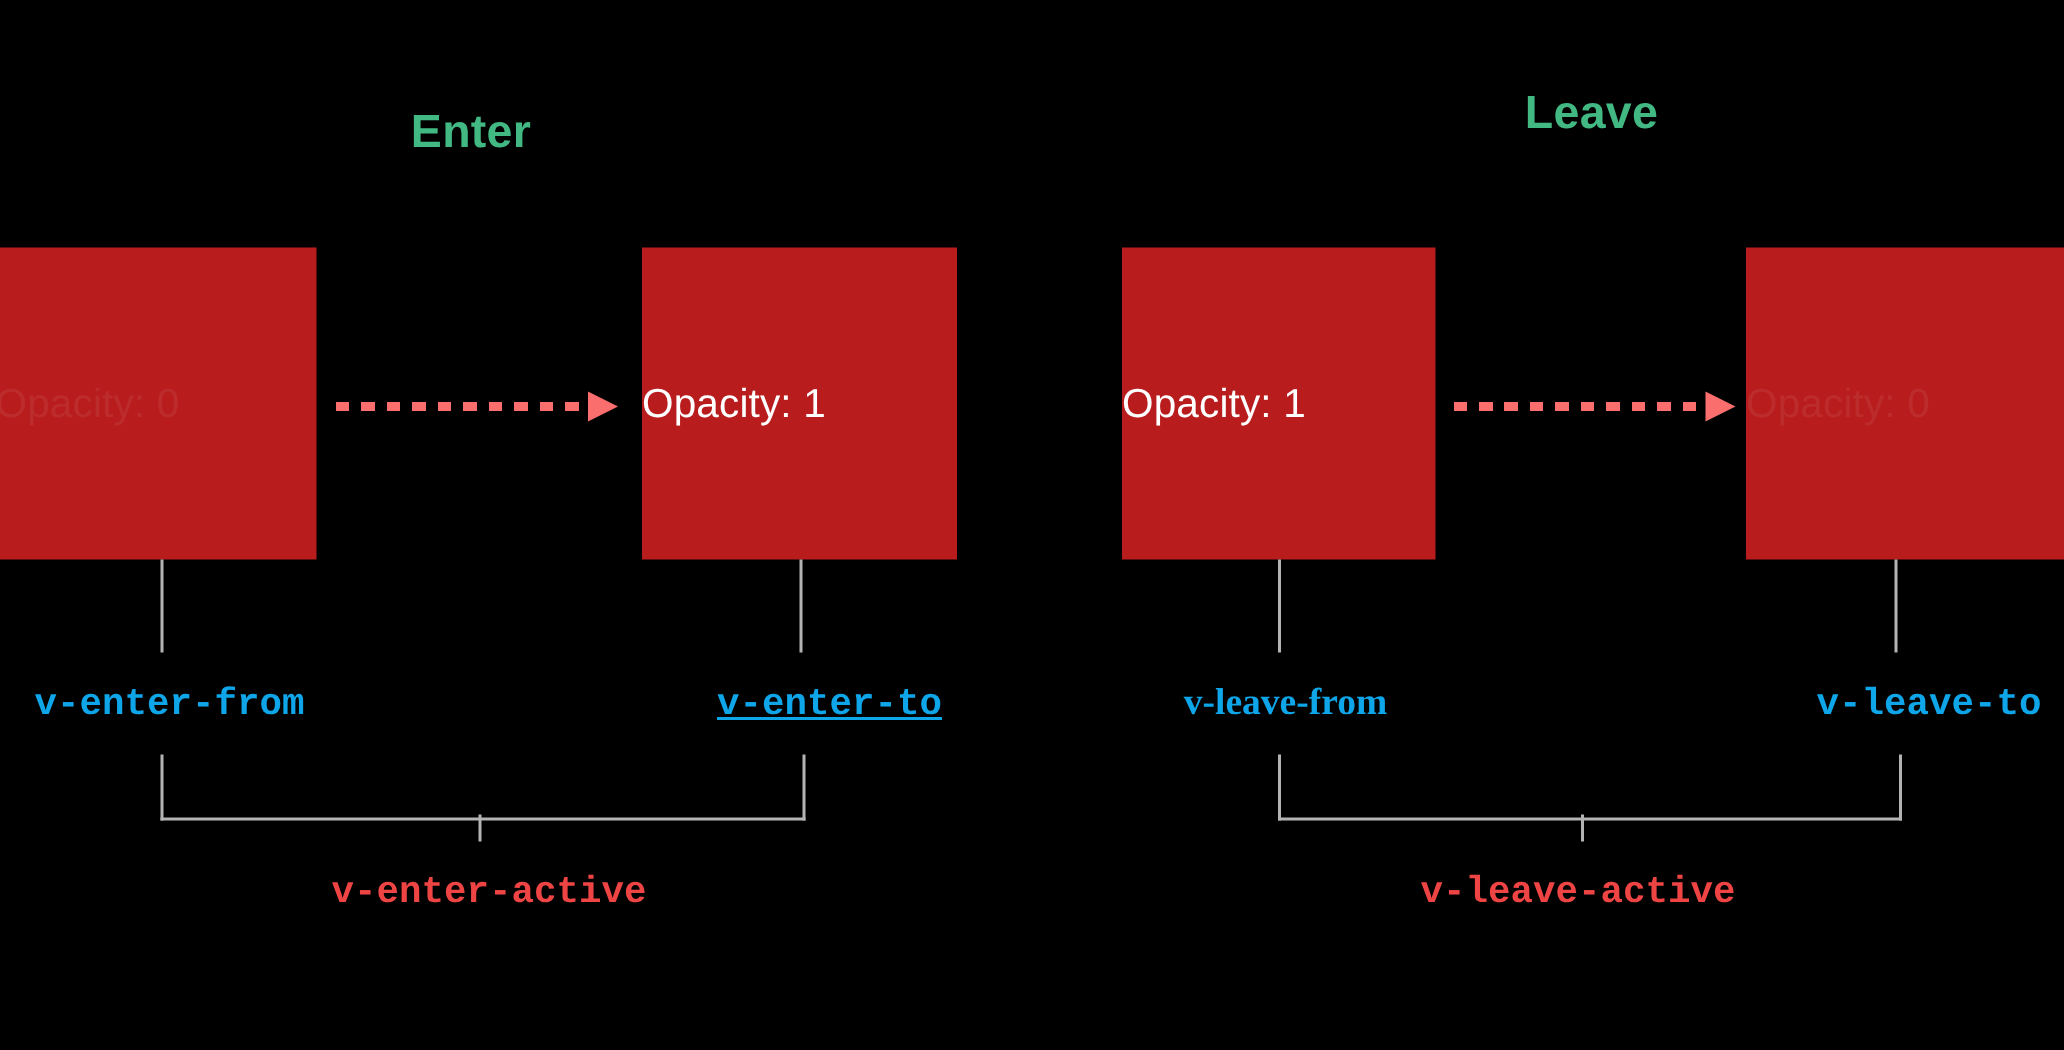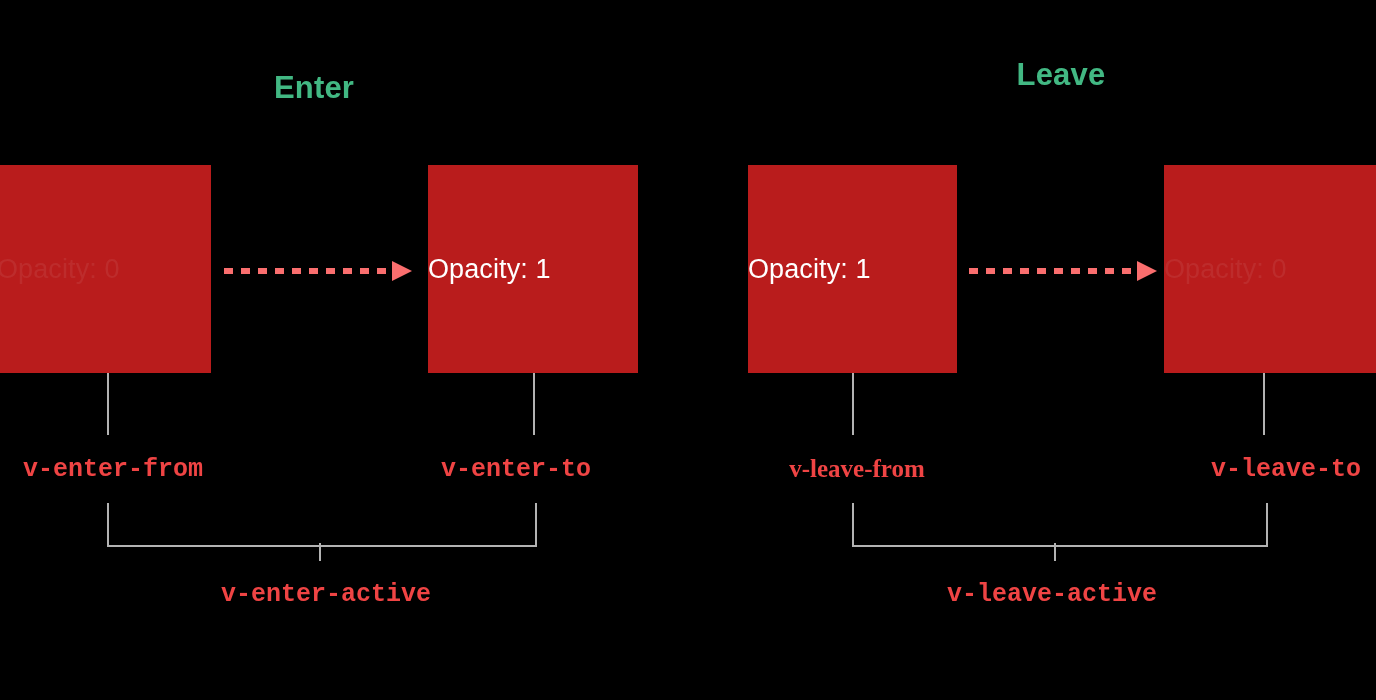--- a/index.html
+++ b/index.html
@@ -90,21 +90,21 @@
     top: 373px;
     height: 62px;
   }
 
   
   .hook-label {
     position: absolute;
     font-family: "Liberation Mono", monospace;
     font-size: 25px;
     font-weight: bold;
-    color: #ef4444;
+    color: #0ea5e9;
     white-space: nowrap;
     top: 455px;
     transform: translateX(-50%);
   }
 
   
   .bracket {
     position: absolute;
     top: 503px;
     height: 42px;
@@ -148,21 +148,21 @@
 
     <div class="arrow" style="left:224px; width:188px;">
       <div class="arrow-line"></div>
       <div class="arrow-head"></div>
     </div>
 
     <div class="connector" style="left:107px;"></div>
     <div class="connector" style="left:533px;"></div>
 
     <div class="hook-label" style="left:113px;">v-enter-from</div>
-    <div class="hook-label" style="left:516px;">v-enter-to</div>
+    <div class="hook-label" style="left:553px;text-decoration:underline;">v-enter-to</div>
 
     <div class="bracket" style="left:107px; width:426px;"></div>
     <div class="bracket-stem" style="left:319px;"></div>
     <div class="bracket-label" style="left:326px;">v-enter-active</div>
   </div>
 
   <div>
     <div class="section-title" style="left:1061px; top:57px;">Leave</div>
 
     <div class="state-box" style="left:748px; width:209px;">

